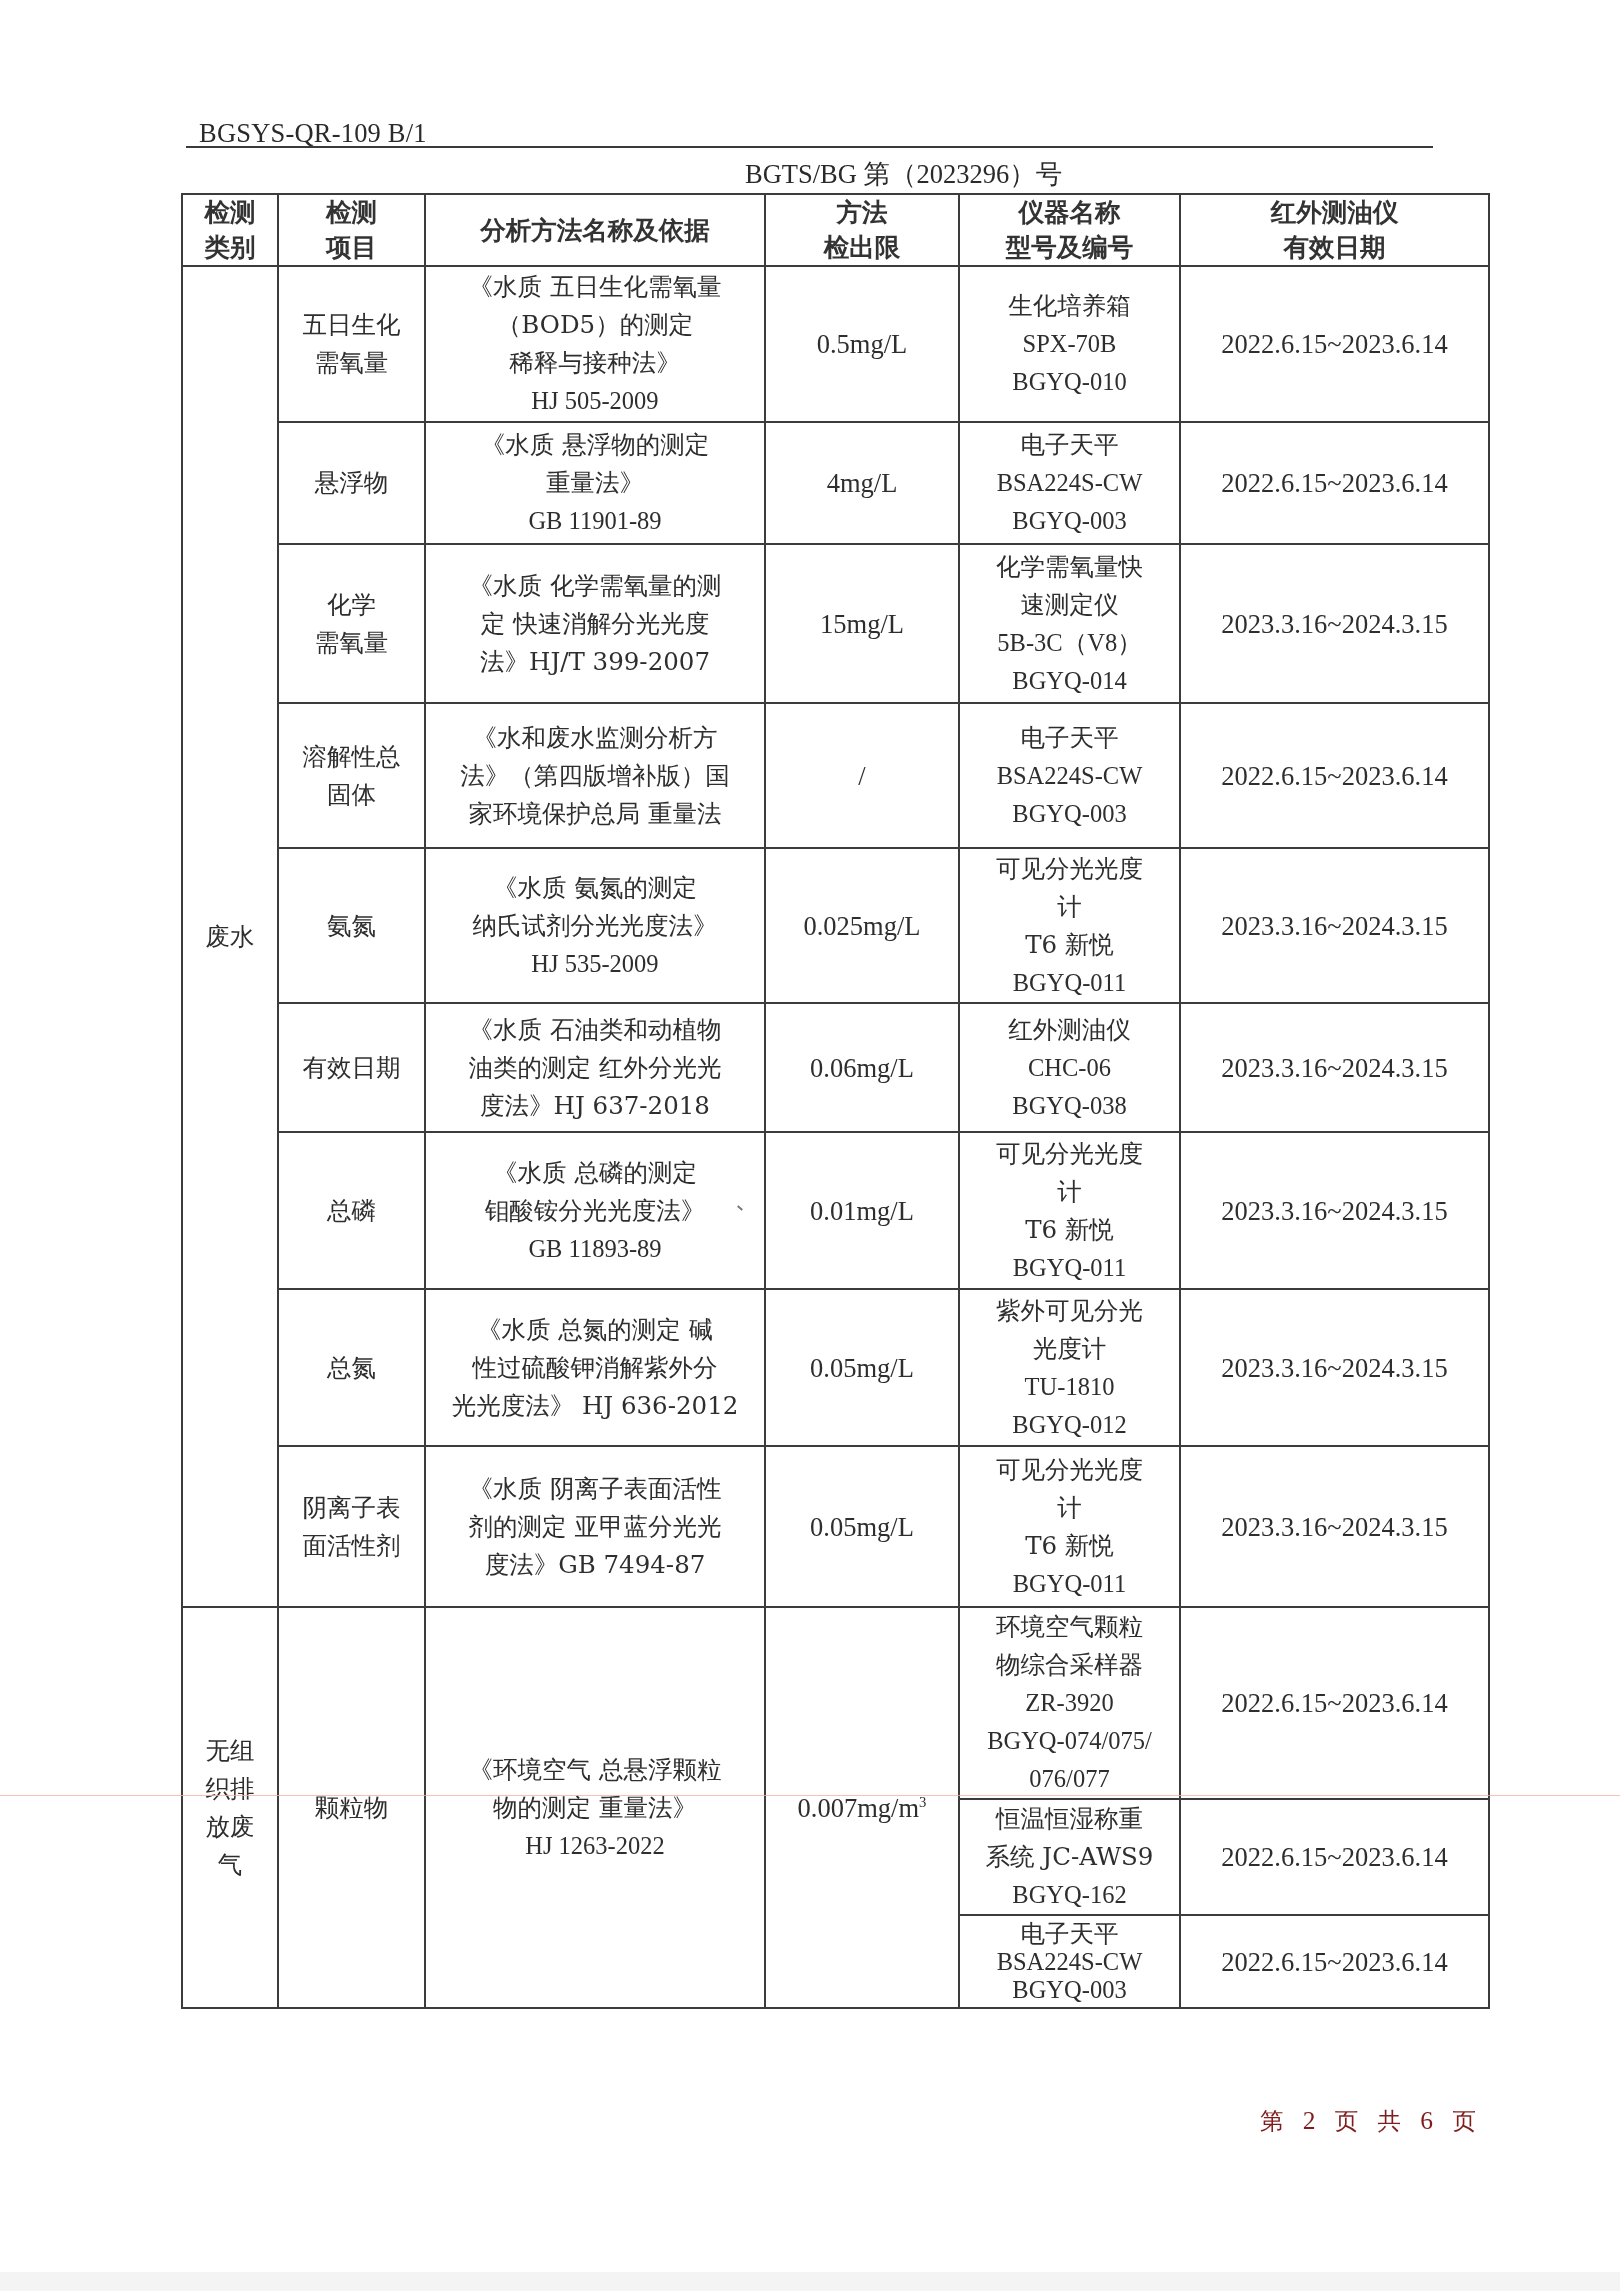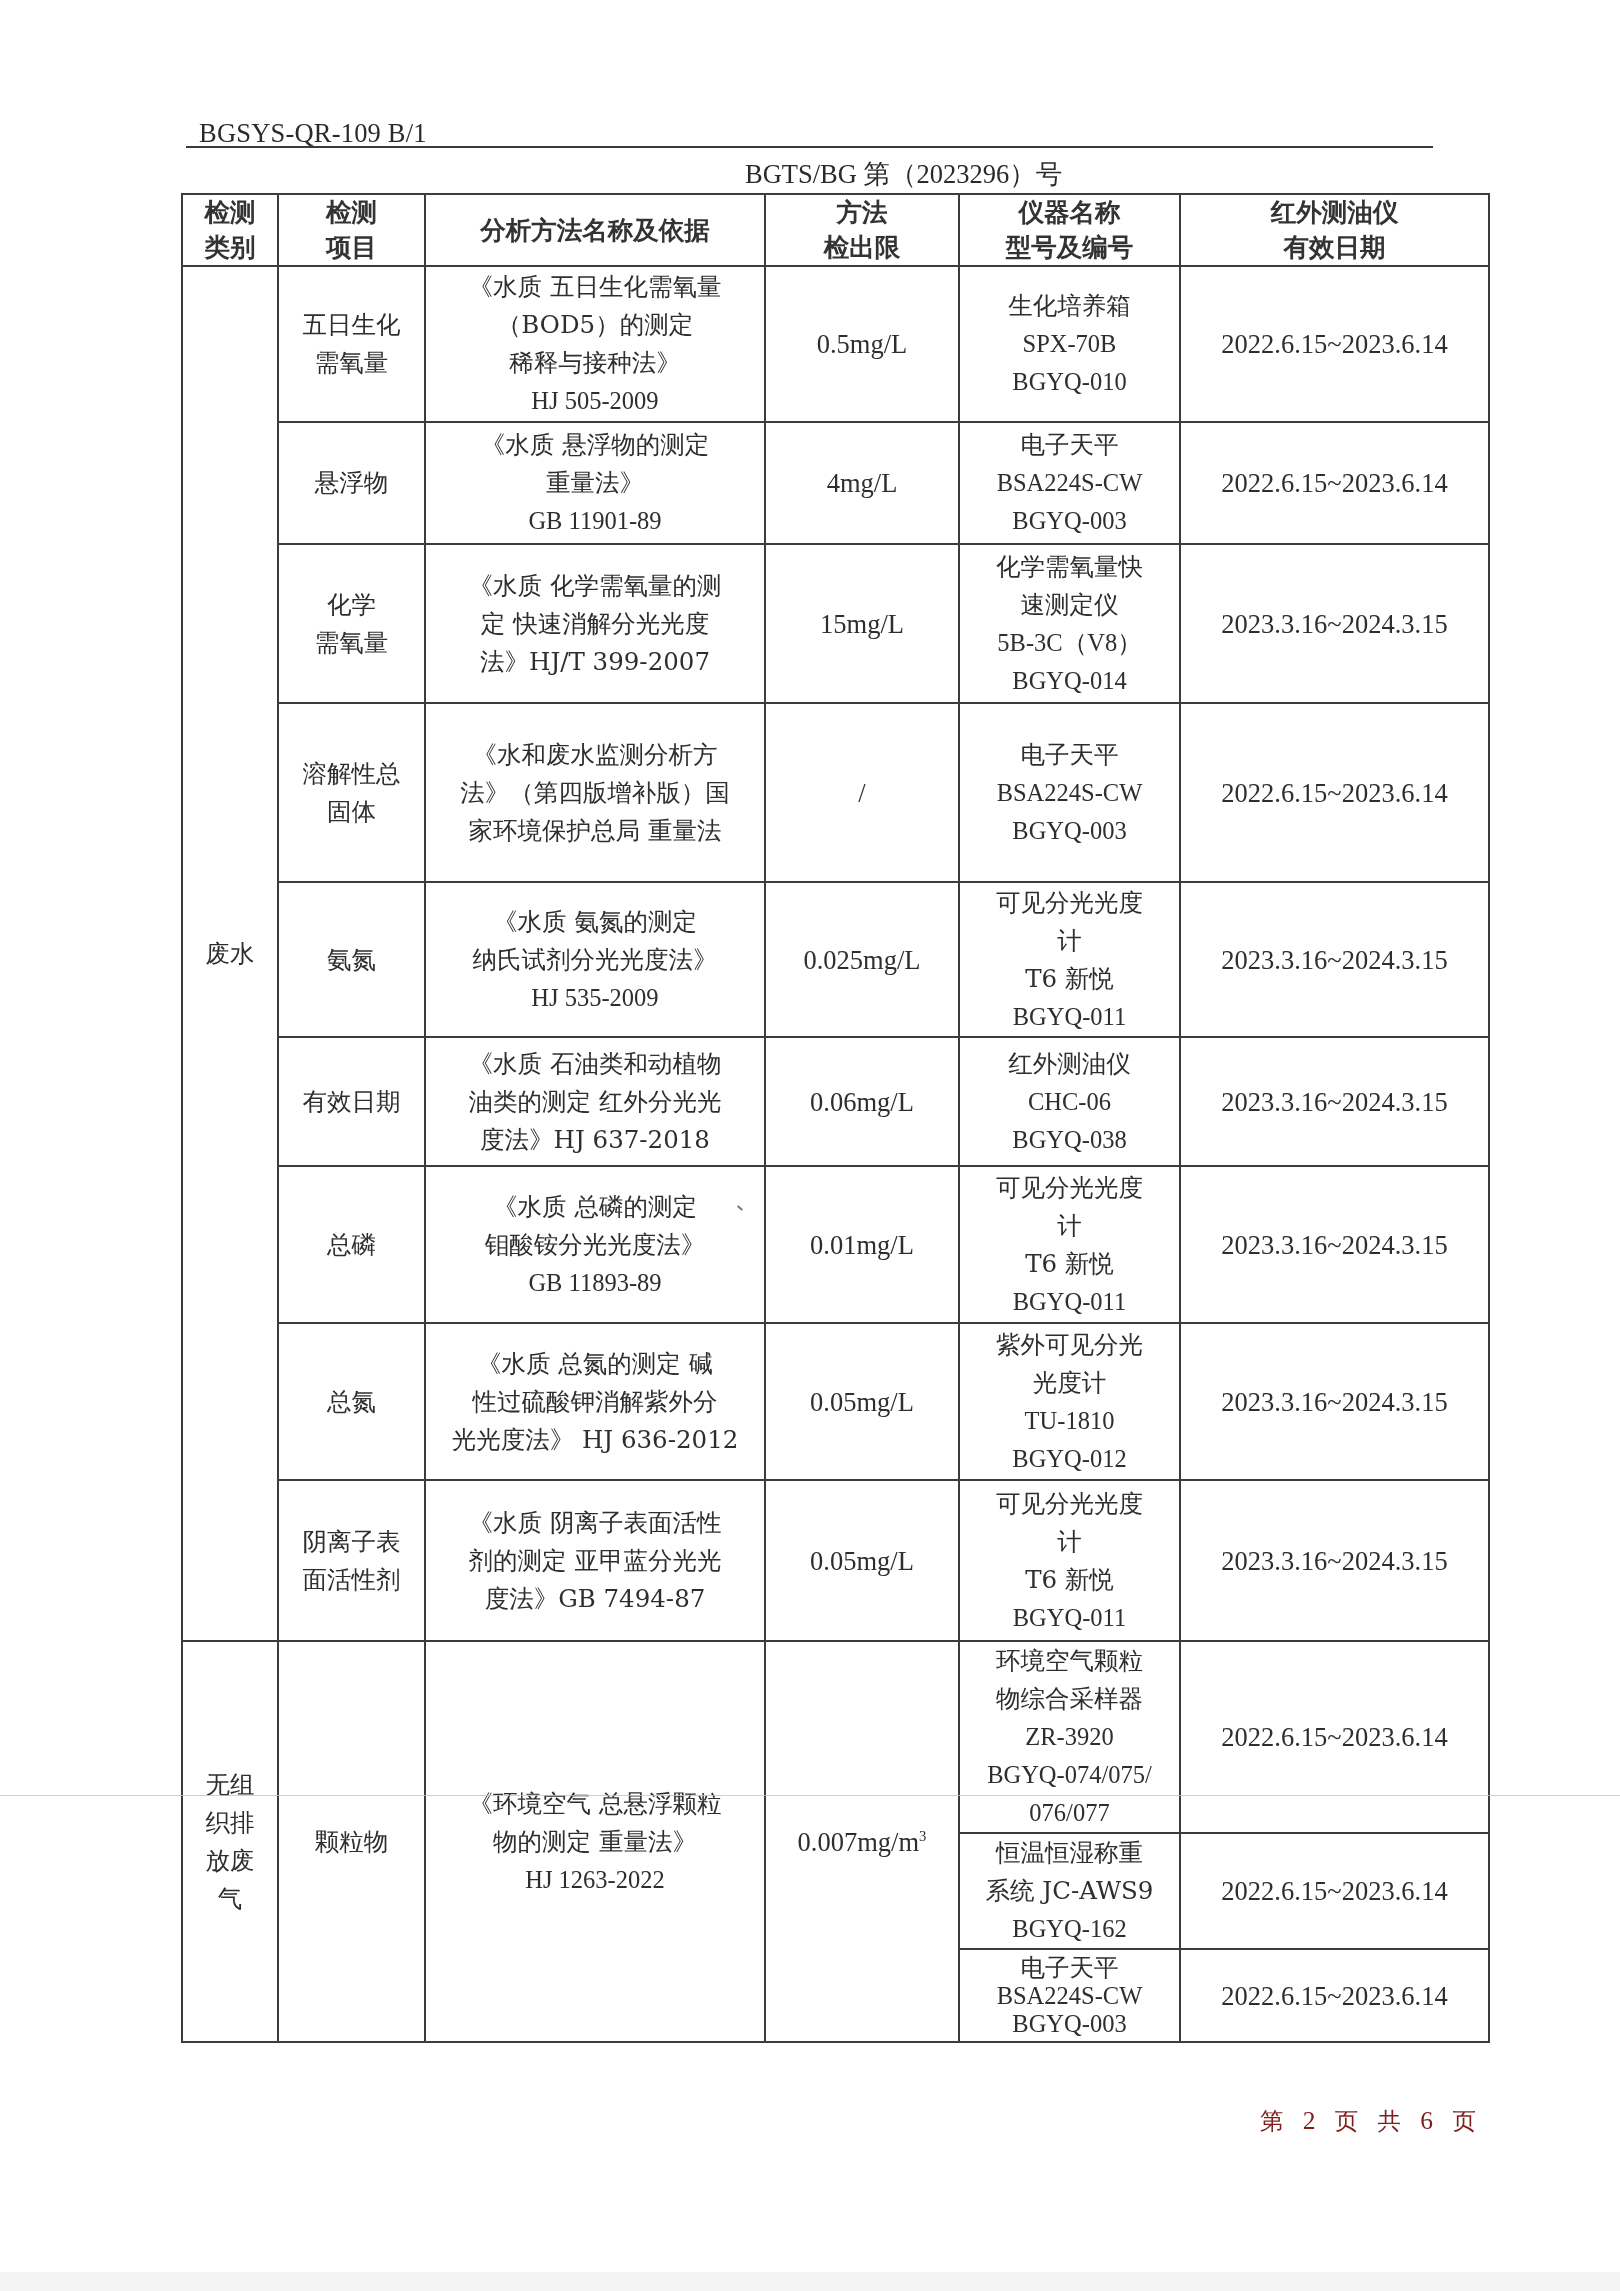--- a/index.html
+++ b/index.html
@@ -129,21 +129,21 @@
     <td class="num">15mg/L</td>
     <td>
       <span class="line">化学需氧量快</span>
       <span class="line">速测定仪</span>
       <span class="line mono">5B-3C（V8）</span>
       <span class="line mono">BGYQ-014</span>
     </td>
     <td class="num">2023.3.16~2024.3.15</td>
   </tr>
 
-  <tr style="height:179px">
+  <tr style="height:145px">
     <td>
       <span class="line">溶解性总</span>
       <span class="line">固体</span>
     </td>
     <td>
       <span class="line">《水和废水监测分析方</span>
       <span class="line">法》（第四版增补版）国</span>
       <span class="line">家环境保护总局  重量法</span>
     </td>
     <td class="num">/</td>

